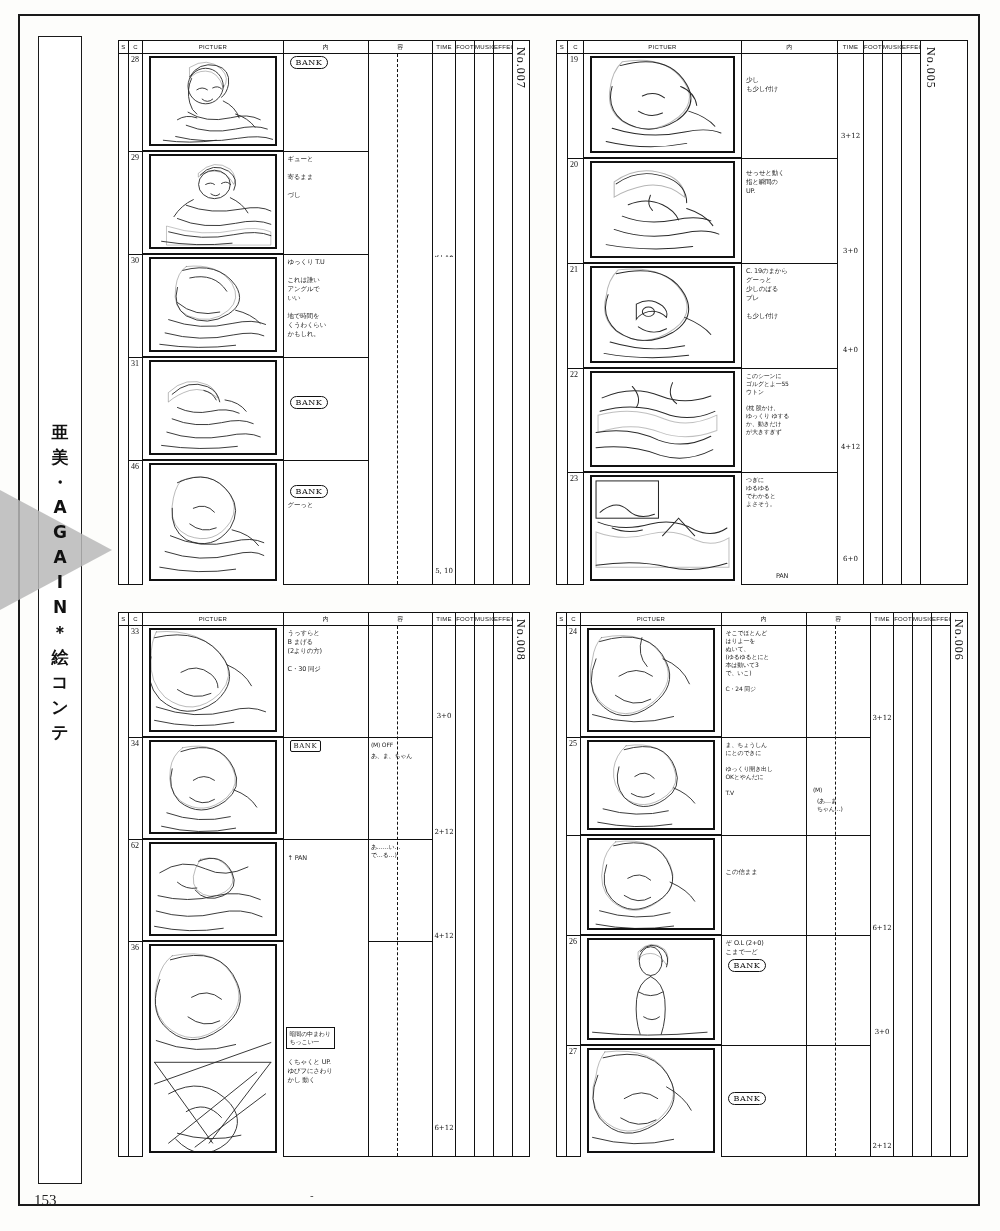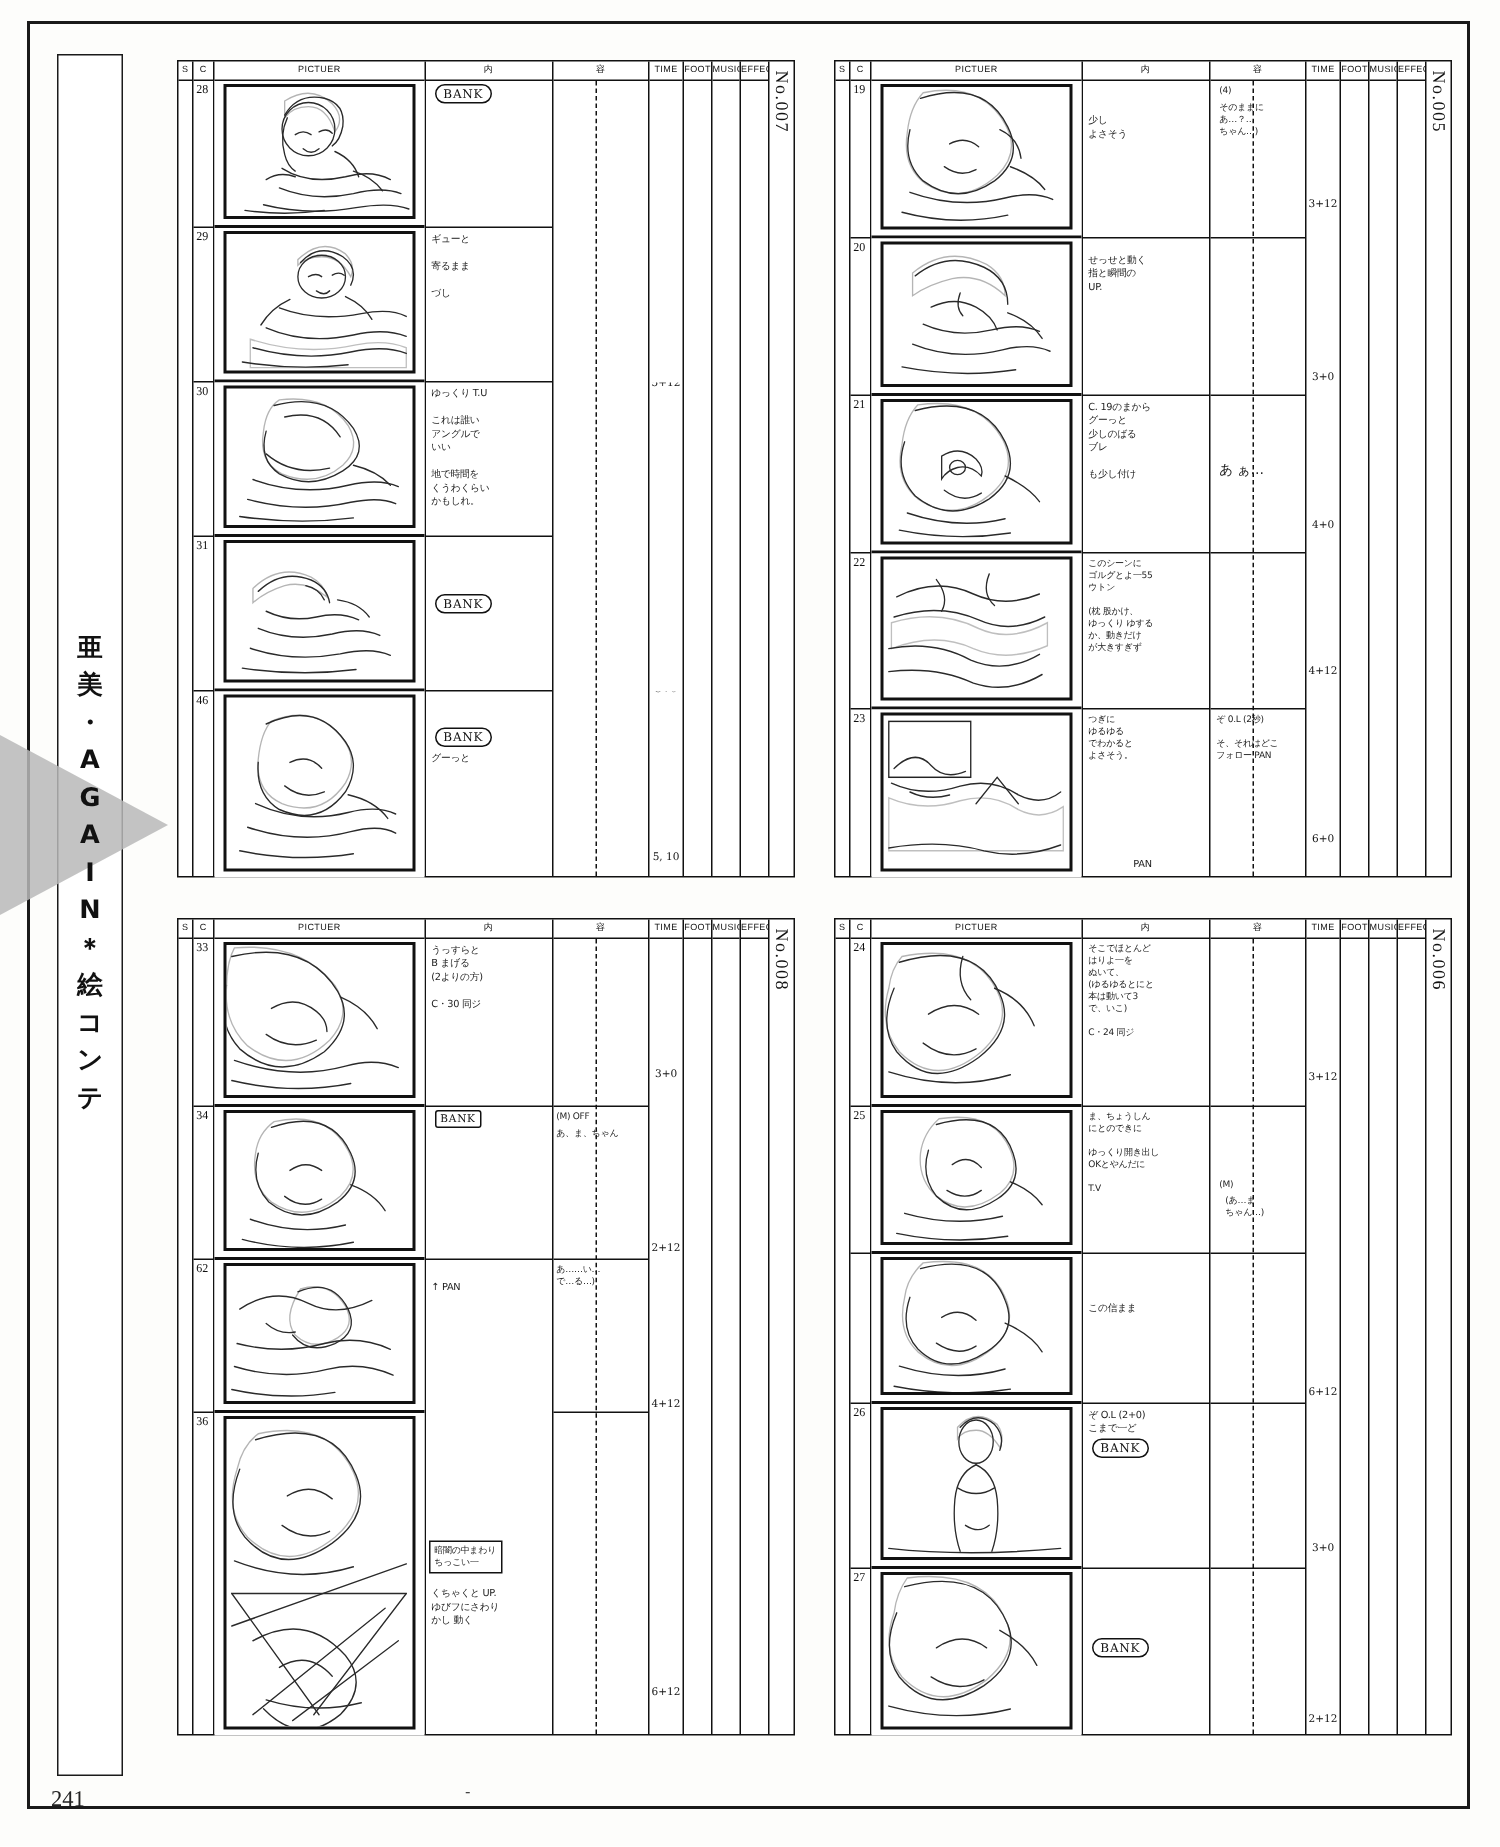--- a/index.html
+++ b/index.html
@@ -247,21 +247,21 @@
 A
 G
 A
 I
 N
 ＊
 絵
 コ
 ン
 テ</div>
-  <div class="page-number">241</div>
+  <div class="page-number">153</div>
   <div class="page-dot">-</div>
 
   <div class="sheet" style="left:118px; top:40px; width:412px; height:545px;">
     <div class="sheet-inner">
 
       <div class="col col-s">
         <div class="hdr">S</div>
       </div>
 
       <div class="col col-c">
@@ -541,21 +541,21 @@
             </div>
           </div>
         </div>
       </div>
 
       <div class="col col-desc">
         <div class="hdr">内</div>
         <div class="cells">
           <div class="cell" style="height:105px">
             <div class="hand" style="padding-top:22px">少し
-よさそう</div>
+も少し付け</div>
           </div>
           <div class="cell" style="height:105px">
             <div class="hand" style="padding-top:10px">せっせと動く
 指と瞬間の
 UP.</div>
           </div>
           <div class="cell" style="height:105px">
             <div class="hand">C. 19のまから
 グーっと
 少しのばる
@@ -576,43 +576,20 @@
           <div class="cell noline" style="height:112px">
             <div class="hand small">つぎに
 ゆるゆる
 でわかると
 よさそう。</div>
             <div class="hand" style="position:absolute;bottom:4px;left:30px;">PAN</div>
           </div>
         </div>
       </div>
 
-      <div class="col col-dialog">
-        <div class="hdr">容</div>
-        <div class="dashcol"></div>
-        <div class="cells">
-          <div class="cell" style="height:105px">
-            <div class="hand small" style="padding-left:6px">(4)</div>
-            <div class="hand small" style="padding-left:6px">そのままに
-あ…？…
-ちゃん…)</div>
-          </div>
-          <div class="cell" style="height:105px"></div>
-          <div class="cell" style="height:105px">
-            <div class="hand" style="padding-top:46px;padding-left:6px;font-size:9px">あ ぁ…</div>
-          </div>
-          <div class="cell" style="height:104px"></div>
-          <div class="cell noline" style="height:112px">
-            <div class="hand small" style="padding-left:4px">ぞ 0.L (2秒)
-
-そ、それはどこ
-フォロー PAN</div>
-          </div>
-        </div>
-      </div>
 
       <div class="col col-time">
         <div class="hdr">TIME</div>
         <div class="cells">
           <div class="cell noline time-cell" style="height:105px">
               <div class="time-label timetxt" style="top:78px">3+12</div>
             </div>
           <div class="cell noline time-cell" style="height:105px">
               <div class="time-label timetxt" style="top:88px">3+0</div>
             </div>

